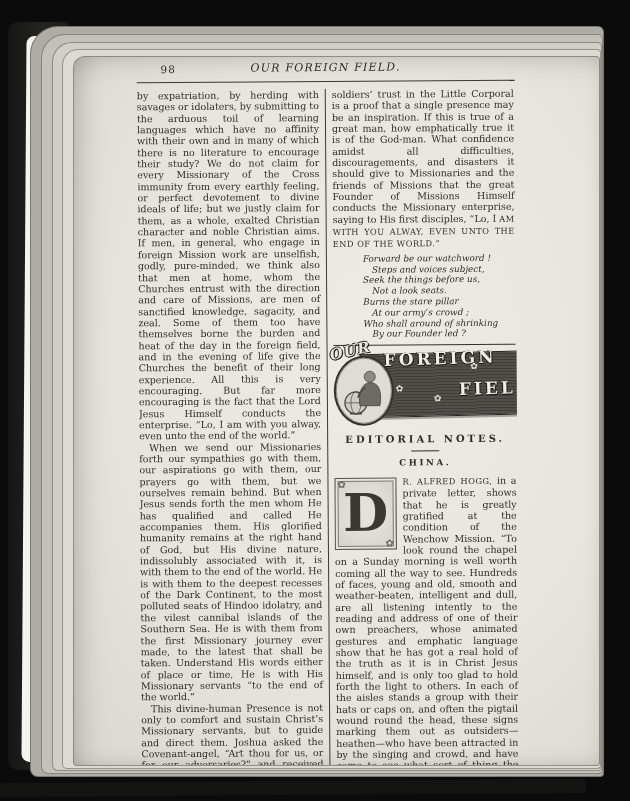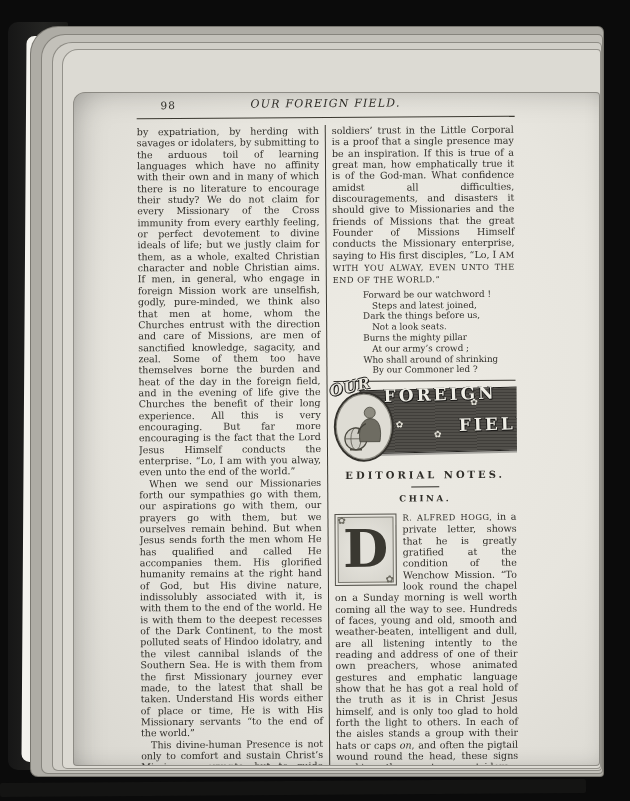--- a/index.html
+++ b/index.html
@@ -20,39 +20,39 @@
   
   .sheet{position:absolute;border:1px solid rgba(60,58,52,.45);}
   .sheet0{left:30px;top:26px;right:26px;bottom:24px;background:#aeaca5;border-radius:28px 6px 4px 8px;}
   .sheet1{left:41px;top:34px;right:27px;bottom:27px;background:#c3c1ba;border-radius:24px 5px 4px 7px;}
   .sheet2{left:52px;top:42px;right:28px;bottom:30px;background:#d1cfc8;border-radius:20px 5px 4px 6px;}
   .sheet3{left:62px;top:49px;right:29px;bottom:32px;background:#dcdad3;border-radius:16px 4px 4px 5px;}
   .page{left:73px;top:56px;right:30px;bottom:35px;position:absolute;
     background:radial-gradient(ellipse at 58% 42%,#edebe4 0%,#e7e5de 55%,#d9d7d0 100%);
     border:1px solid rgba(60,58,52,.5);border-radius:12px 4px 4px 4px;
     box-shadow:inset 18px 14px 34px -22px rgba(0,0,0,.35), inset -6px -10px 24px -18px rgba(0,0,0,.3);
-    overflow:hidden;margin-top:36px;}
+    overflow:hidden;}
   .content{position:absolute;left:65px;top:3px;width:378px;transform:rotate(-.4deg);
     color:#2e2c27;}
   
   .running-head{position:relative;height:21px;border-bottom:1.3px solid #3b3931;}
   .page-number{position:absolute;left:24px;top:2px;font-size:10.5px;letter-spacing:1px;}
   .running-title{position:absolute;left:0;right:0;top:1px;text-align:center;
     font-style:italic;font-size:11px;letter-spacing:1.2px;}
   
   .columns{display:flex;margin-top:7px;height:680px;overflow:hidden;}
   .col{width:182px;font-size:9.5px;line-height:11.35px;text-align:justify;}
   .col-divider{width:1px;background:#3b3931;margin:0 6px;}
   .col p{margin:0;text-indent:10px;}
   .col p.no-indent{text-indent:0;}
   .seg-caps{font-size:8.2px;letter-spacing:.5px;}
-  .seg-i{font-style:italic;}
+  .seg-i{}
   
   .verse{margin:3px 0 4px 30px;font-size:8.8px;line-height:10.8px;text-align:left;}
-  .verse div{text-indent:0;}
+  .verse div{text-indent:0;font-style:italic;}
   .verse div:nth-child(even){padding-left:9px;}
   .verse-rule{border:none;border-top:1.4px solid #33312b;margin:5px 0 4px 0;}
   
   .masthead{position:relative;height:76px;margin:2px -26px 4px -2px;}
   .mast-band{position:absolute;left:28px;top:3px;right:2px;height:62px;
     background:repeating-linear-gradient(0deg,#403e3a 0 1px,#514f4a 1px 3px);
     border:1px solid #23221f;border-radius:3px;transform:rotate(-1deg);
     box-shadow:1px 2px 0 rgba(0,0,0,.3);}
   .mast-foreign{position:absolute;left:52px;top:4px;font-family:"DejaVu Serif",serif;
     font-weight:bold;font-size:17px;letter-spacing:3px;color:#efeee6;
@@ -115,27 +115,27 @@
           <p>This divine-human Presence is not only to comfort and sustain Christ’s Missionary servants, but to guide and direct them.  Joshua asked the Covenant-angel, “Art thou for us, or for our adversaries?” and received the welcome reply, “Nay; but as captain of the host of the Lord am I now come.”  So it is now.  The enterprise is His, not ours.  He is our Leader.  All the resources of divine power and wisdom are at His beck, and are freely drawn upon to achieve His great purpose.  The presence of one mighty man is often a potent force.  The faintest-hearted Protestant in the days of the Scottish Reformation was nerved to courage and action when the news was whispered, John Knox has come!  The hopes of the Puritans and Roundheads were dashed by the temporising policy of the first generals of the Parliamentary Army, but they burst forth again when Oliver Cromwell received the command.  England’s confidence in its great Commoner, or the French</p>
         </div>
 
         <div class="col-divider"></div>
 
         <div class="col">
           <p class="no-indent"><span>soldiers’ trust in the Little Corporal is a proof that a single presence may be an inspiration.  If this is true of a great man, how emphatically true it is of the God-man.  What confidence amidst all difficulties, discouragements, and disasters it should give to Missionaries and the friends of Missions that the great Founder of Missions Himself conducts the Missionary enterprise, saying to His first disciples, “Lo, I </span><span class="seg-caps">AM WITH YOU ALWAY, EVEN UNTO THE END OF THE WORLD.”</span></p>
 
           <div class="verse">
             <div>Forward be our watchword !</div>
-            <div>Steps and latest joined,</div>
-            <div>Dark the things before us,</div>
+            <div>Steps and voices subject,</div>
+            <div>Seek the things before us,</div>
             <div>Not a look seats.</div>
-            <div>Burns the mighty pillar</div>
+            <div>Burns the stare pillar</div>
             <div>At our army’s crowd ;</div>
             <div>Who shall around of shrinking</div>
-            <div>By our Commoner led ?</div>
+            <div>By our Founder led ?</div>
           </div>
 
           <hr class="verse-rule">
 
           <div class="masthead">
             <div class="mast-band"></div>
             <span class="mast-foreign">FOREIGN</span>
             <span class="mast-field">FIELD</span>
             <span class="floret f1">✿</span>
             <span class="floret f2">✿</span>

